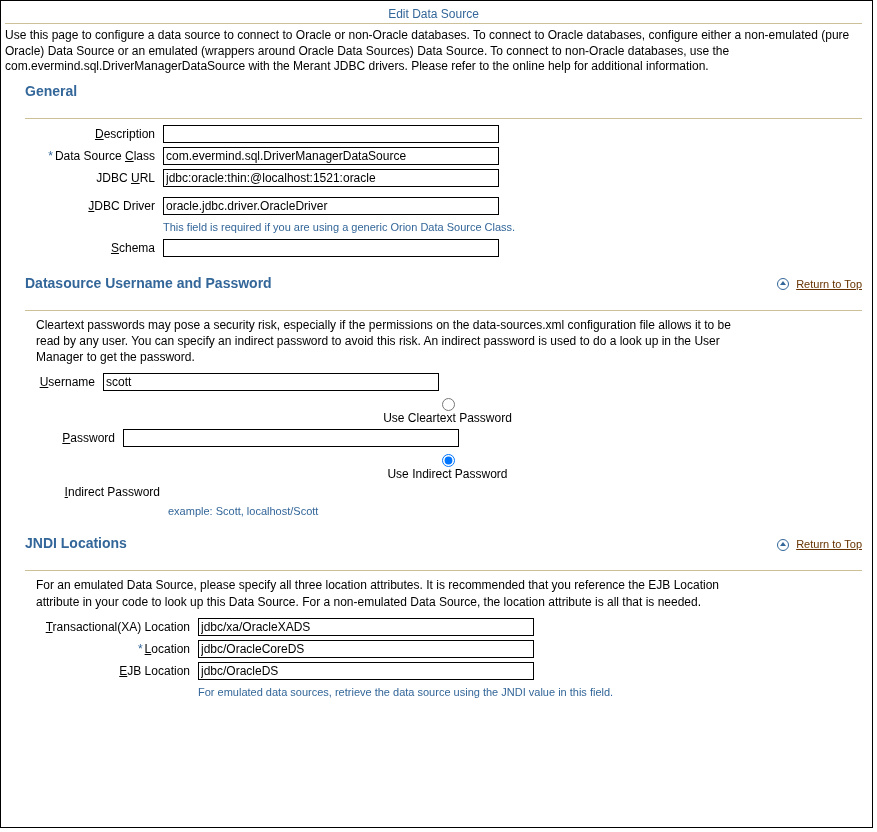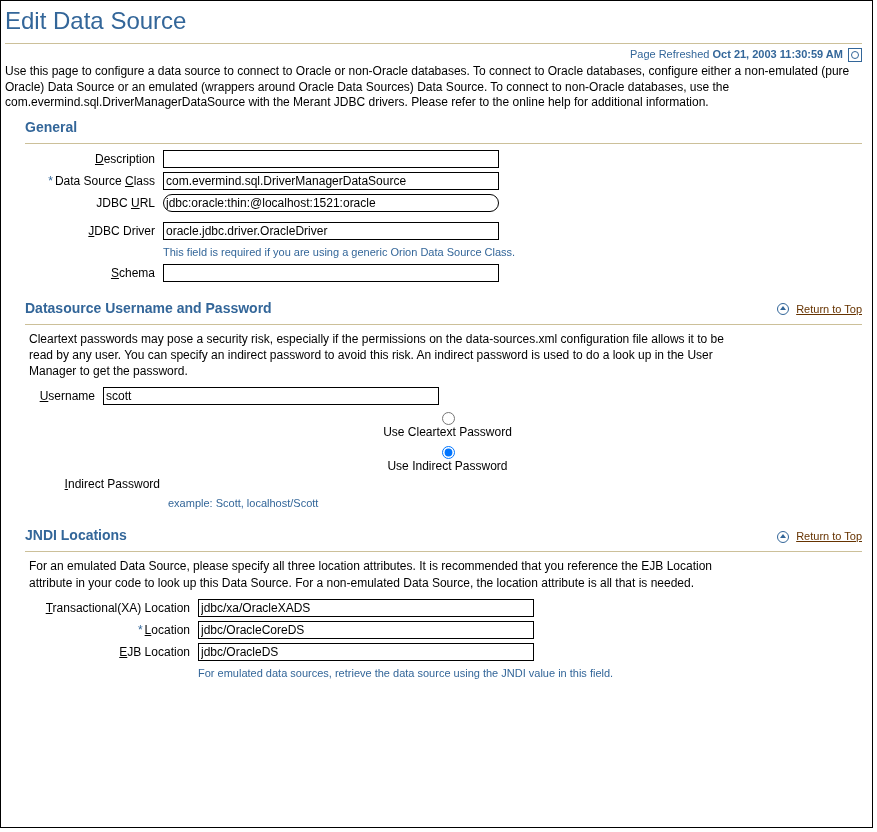--- a/index.html
+++ b/index.html
@@ -11,26 +11,27 @@
   }
   .page-frame {
     border: 1px solid #000;
     width: 873px;
     height: 828px;
     box-sizing: border-box;
     padding: 4px 10px 4px 4px;
     overflow: hidden;
   }
   .page-title {
-    font-size: 24px;
+    font-size: 12px;
     color: #336699;
     font-weight: normal;
     margin: 2px 0 4px 0;
-    padding-bottom: 8px;
+    padding-bottom: 2px;
     border-bottom: 1px solid #ccc099;
+    text-align: center;
   }
   .refresh-row {
     text-align: right;
     font-size: 11px;
     color: #336699;
     margin-bottom: 2px;
   }
   .refresh-row .ts {
     color: #336699;
     font-weight: bold;
@@ -58,21 +59,21 @@
     margin: 2px 0 6px 0;
   }
   .section {
     margin-left: 20px;
   }
   .section-header {
     font-size: 14px;
     color: #336699;
     font-weight: bold;
     margin-top: 8px;
-    padding-bottom: 8px;
+    padding-bottom: 19px;
     border-bottom: 1px solid #ccc099;
     display:flex;
     justify-content: space-between;
     align-items: flex-end;
   }
   .section-header .rtt {
     font-size: 11px;
     font-weight: normal;
     color: #663300;
     text-decoration: underline;
@@ -119,58 +120,53 @@
     box-sizing:content-box;
   }
   .hint {
     font-size:11px;
     color:#336699;
     margin-top:2px;
   }
   .sub-text {
     font-size:12px;
     line-height:1.35;
-    margin:4px 0 8px 4px;
+    margin:4px 0 8px 11px;
   }
   .radio-row{
     display:flex;align-items:center;margin:4px 0 4px 8px;flex-direction:column;
   }
   .radio-row input{ margin-right:4px;}
 </style>
 </head>
 <body>
 
 <div class="page-frame">
 
   <div class="page-title">Edit Data Source</div>
 
-  <div class="refresh-row">
-    <span>Page Refreshed</span>
-    <span class="ts">Oct 21, 2003 11:30:59 AM</span>
-    <span class="refresh-icn"></span>
-  </div>
 
   <div class="intro">Use this page to configure a data source to connect to Oracle or non-Oracle databases. To connect to Oracle databases, configure either a non-emulated (pure Oracle) Data Source or an emulated (wrappers around Oracle Data Sources) Data Source. To connect to non-Oracle databases, use the com.evermind.sql.DriverManagerDataSource with the Merant JDBC drivers. Please refer to the online help for additional information.</div>
 
   <div class="section">
     <div class="section-header">
       <span>General</span>
     </div>
     <div class="section-body">
       <div class="form-row">
         <div class="label" style="width:130px"><span class="ak">D</span>escription</div>
         <input type="text" style="width: 330px;" value="">
       </div>
       <div class="form-row">
         <div class="label" style="width:130px"><span class="req">*</span>Data Source <span class="ak">C</span>lass</div>
         <input type="text" style="width: 330px;" value="com.evermind.sql.DriverManagerDataSource">
       </div>
       <div class="form-row">
         <div class="label" style="width:130px">JDBC <span class="ak">U</span>RL</div>
-        <input type="text" style="width: 330px; border-radius: 9px;" value="jdbc:oracle:thin:@localhost:1521:oracle">
+        <input type="text" style="width: 330px;" value="jdbc:oracle:thin:@localhost:1521:oracle">
       </div>
       <div class="form-row" style="margin-top:10px">
         <div class="label" style="width:130px"><span class="ak">J</span>DBC Driver</div>
         <input type="text" style="width: 330px;" value="oracle.jdbc.driver.OracleDriver">
       </div>
       <div class="form-row">
         <div class="label" style="width:130px"></div>
         <div class="hint">This field is required if you are using a generic Orion Data Source Class.</div>
       </div>
       <div class="form-row" style="margin-top:6px">
@@ -193,20 +189,24 @@
 
       <div class="form-row">
         <div class="label" style="width:70px"><span class="ak">U</span>sername</div>
         <input type="text" style="width: 330px;" value="scott">
       </div>
 
       <div class="radio-row">
         <input type="radio" name="pwmode" style="">
         <span>Use <span class="ak">C</span>leartext Password</span>
       </div>
+      <div class="form-row" style="margin-left:20px">
+        <div class="label" style="width:70px"><span class="ak">P</span>assword</div>
+        <input type="text" style="width: 330px;" value="">
+      </div>
 
       <div class="radio-row">
         <input type="radio" name="pwmode" checked="" style="">
         <span>Use <span class="ak">I</span>ndirect Password</span>
       </div>
       <div class="form-row" style="margin-left:20px">
         <div class="label" style="width:115px"><span class="ak">I</span>ndirect Password</div>
       </div>
       <div class="form-row" style="margin-left:20px">
         <div class="label" style="width:115px"></div>

